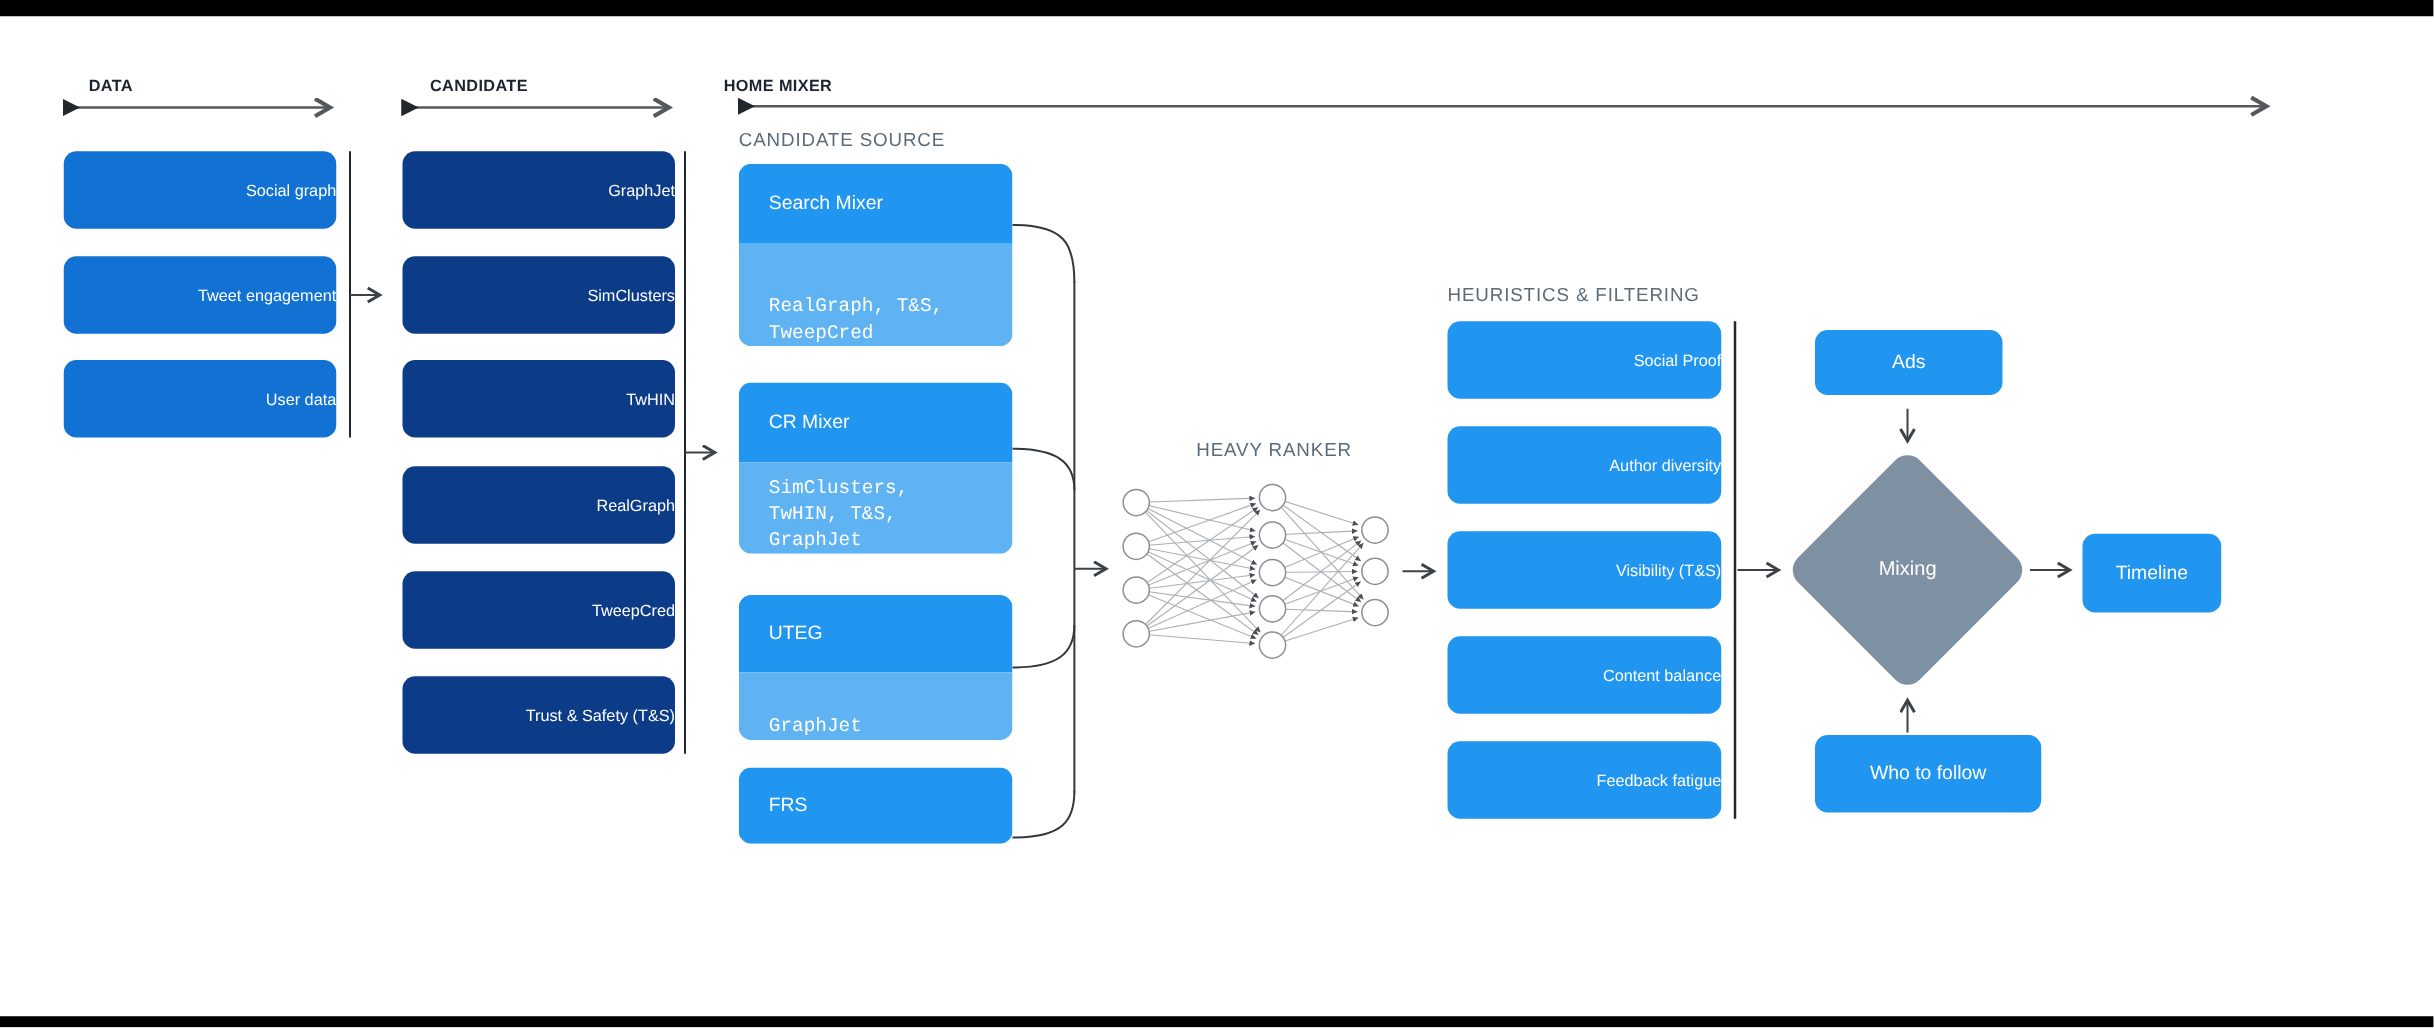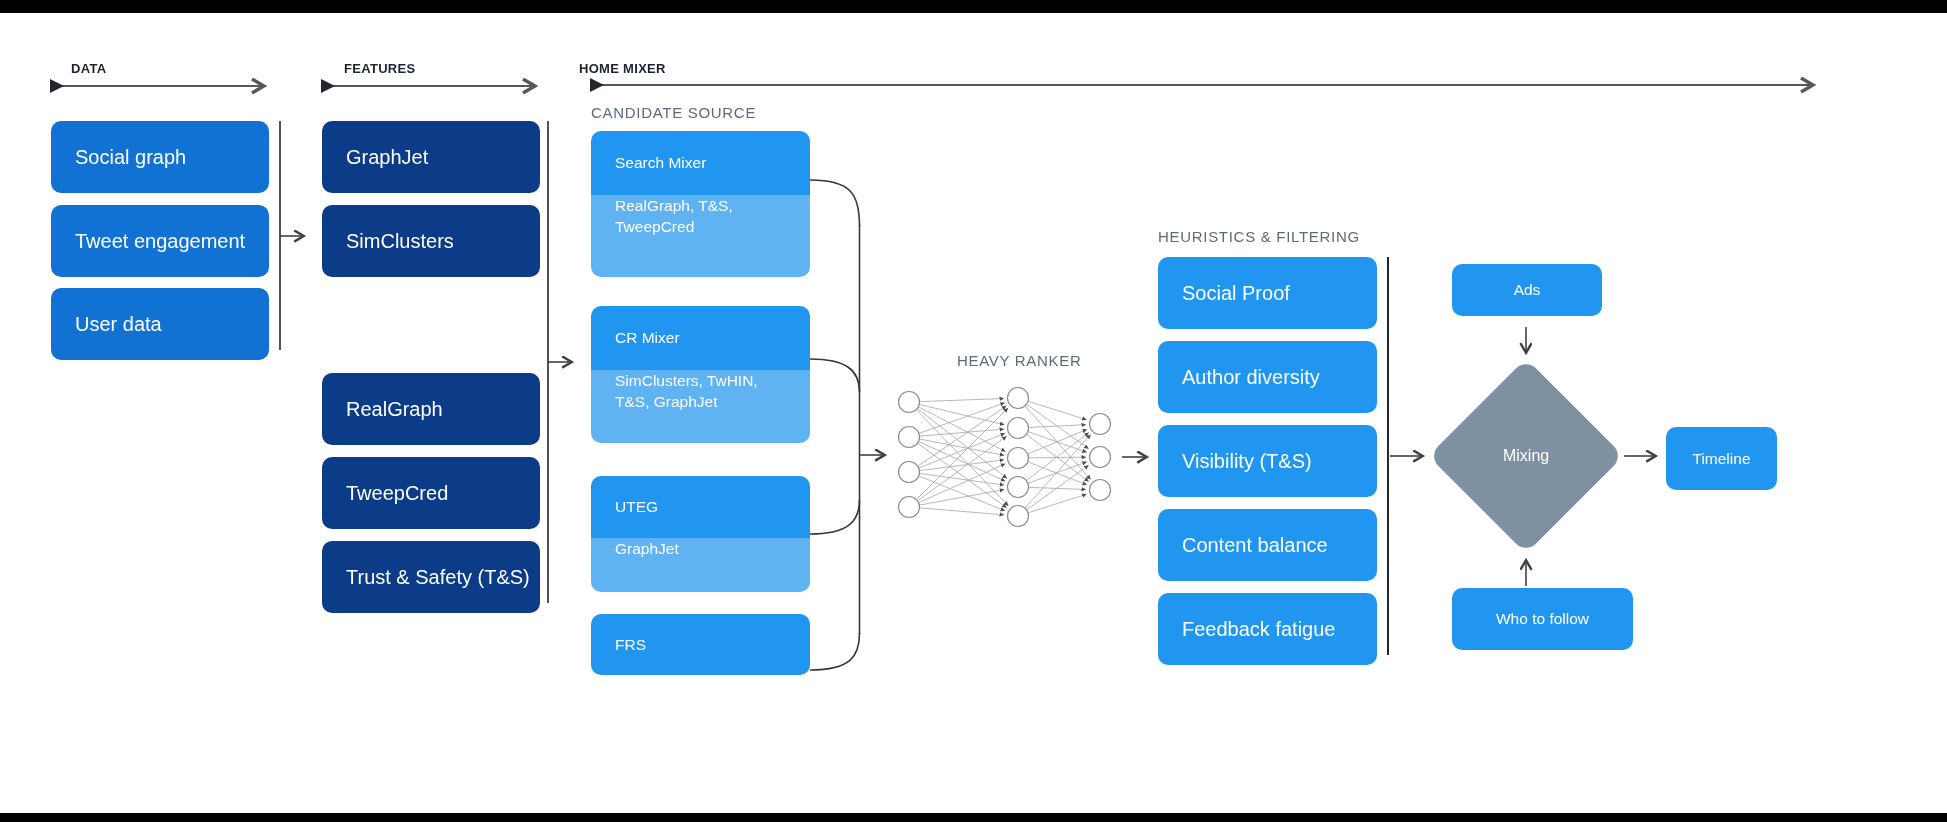--- a/index.html
+++ b/index.html
@@ -8,30 +8,30 @@
   .bar{position:absolute;left:0;width:1947px;background:#000;}
   .bar.top{top:0;height:13px;}
   .bar.bottom{top:813px;height:9px;}
   .layer{position:absolute;left:0;top:0;width:1947px;height:822px;pointer-events:none;}
 
   .sec-label{position:absolute;font-size:13px;font-weight:bold;letter-spacing:.3px;
              color:var(--section-label,#1b2430);white-space:nowrap;margin-left:22px;}
   .sub-label{position:absolute;font-size:15px;letter-spacing:.7px;
              color:var(--sub-label,#5c6b7a);white-space:nowrap;}
 
-  .box{position:absolute;width:218px;height:72px;border-radius:10px;display:flex;
-       align-items:center;padding:0 24px;box-sizing:content-box;color:#fff;font-size:20px;}
+  .box{position:absolute;width:218px;height:62px;border-radius:10px;display:flex;
+       align-items:center;padding:0 24px;box-sizing:content-box;color:#fff;font-size:13px;justify-content:flex-end;}
   .box span{white-space:nowrap;}
   .data-box{background:var(--data-box,#1172d3);width:194px;padding-right:0;}
   .feature-box{background:var(--features-box,#0c3b88);width:194px;padding-right:0;}
   .filter-box{background:var(--filter-box,#2196f0);width:195px;padding-right:0;}
 
   .cand{position:absolute;width:219px;border-radius:10px;overflow:hidden;color:#fff;font-size:15.5px;}
   .cand-top{background:var(--candidate-primary,#2196f0);display:flex;align-items:center;padding:0 24px;}
-  .cand-bottom{background:var(--candidate-secondary,#5fb3f3);display:flex;align-items:flex-start;padding:0 24px;}
+  .cand-bottom{background:var(--candidate-secondary,#5fb3f3);display:flex;align-items:flex-end;padding:0 24px;font-family:Liberation Mono, monospace;}
   .cand-bottom span{line-height:21px;}
 
   .pill{position:absolute;border-radius:10px;background:var(--filter-box,#2196f0);color:#fff;
         font-size:15.5px;display:flex;align-items:center;justify-content:center;text-align:center;}
 
   .diamond{position:absolute;left:1457px;top:387px;width:138px;height:138px;border-radius:14px;
            background:var(--mixing-diamond,#7e91a3);transform:rotate(45deg);
            display:flex;align-items:center;justify-content:center;}
   .diamond span{transform:rotate(-45deg);color:#fff;font-size:16px;}
 
@@ -134,21 +134,21 @@
         <circle cx="1018" cy="458" r="10.5" class="nn-node"></circle>
         <circle cx="1018" cy="487" r="10.5" class="nn-node"></circle>
         <circle cx="1018" cy="516" r="10.5" class="nn-node"></circle>
         <circle cx="1100" cy="424" r="10.5" class="nn-node"></circle>
         <circle cx="1100" cy="457" r="10.5" class="nn-node"></circle>
         <circle cx="1100" cy="490" r="10.5" class="nn-node"></circle>
       </g>
   </svg>
 
   <div class="sec-label" style="left:49px;top:61px">DATA</div>
-  <div class="sec-label" style="left:322px;top:61px">FEATURES</div>
+  <div class="sec-label" style="left:322px;top:61px">CANDIDATE</div>
   <div class="sec-label" style="left:557px;top:61px">HOME MIXER</div>
   <div class="sub-label" style="left:591px;top:104px">CANDIDATE SOURCE</div>
   <div class="sub-label" style="left:957px;top:352px">HEAVY RANKER</div>
   <div class="sub-label" style="left:1158px;top:228px">HEURISTICS &amp; FILTERING</div>
 
   <div class="box data-box" style="left:51px;top:121px">
       <span>Social graph</span>
     </div>
   <div class="box data-box" style="left:51px;top:205px">
       <span>Tweet engagement</span>
@@ -156,20 +156,23 @@
   <div class="box data-box" style="left:51px;top:288px">
       <span>User data</span>
     </div>
 
   <div class="box feature-box" style="left:322px;top:121px">
       <span>GraphJet</span>
     </div>
   <div class="box feature-box" style="left:322px;top:205px">
       <span>SimClusters</span>
     </div>
+  <div class="box feature-box" style="left:322px;top:288px">
+      <span>TwHIN</span>
+    </div>
   <div class="box feature-box" style="left:322px;top:373px">
       <span>RealGraph</span>
     </div>
   <div class="box feature-box" style="left:322px;top:457px">
       <span>TweepCred</span>
     </div>
   <div class="box feature-box" style="left:322px;top:541px">
       <span>Trust &amp; Safety (T&amp;S)</span>
     </div>
 

